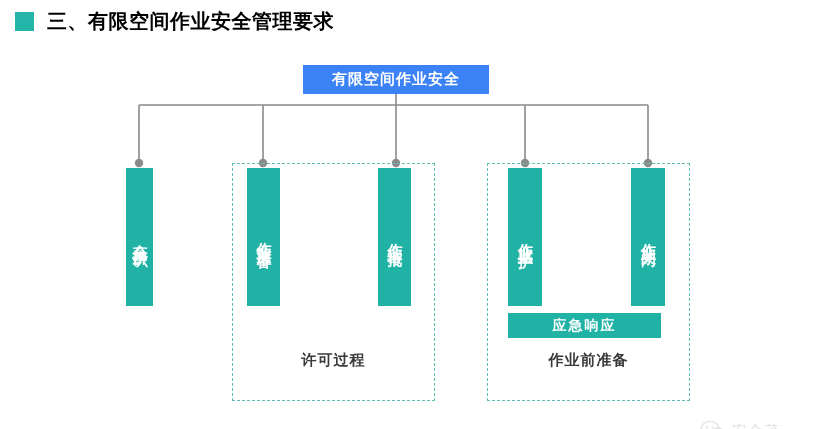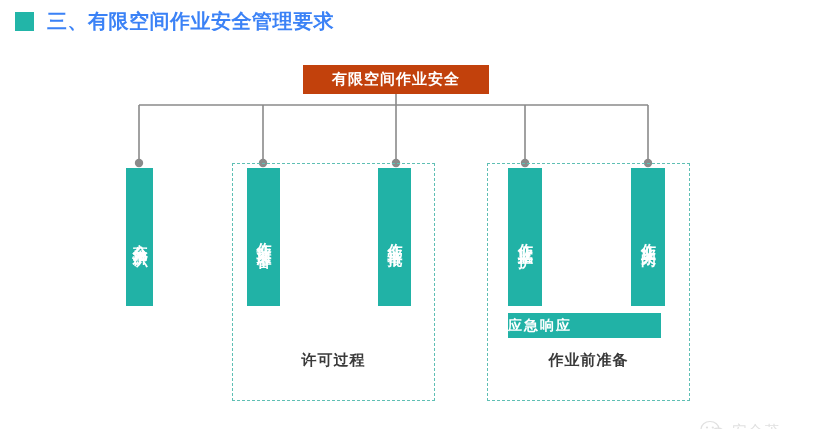--- a/index.html
+++ b/index.html
@@ -30,21 +30,21 @@
     width: 19px;
     height: 19px;
     background: #22b5a8;
     margin-left: 15px;
     margin-right: 13px;
     flex: 0 0 auto;
   }
   .header-title {
     font-size: 20px;
     font-weight: bold;
-    color: #3b82f6;
+    color: #000000;
     letter-spacing: 0.5px;
     white-space: nowrap;
   }
 
   
   .canvas {
     position: absolute;
     left: 0;
     top: 42px;
     width: 815px;
@@ -59,21 +59,21 @@
     pointer-events: none;
   }
 
   
   .root-node {
     position: absolute;
     left: 303px;
     top: 23px;
     width: 186px;
     height: 29px;
-    background: #c2410c;
+    background: #3b82f6;
     display: flex;
     align-items: center;
     justify-content: center;
     color: #ffffff;
     font-size: 15px;
     font-weight: bold;
     letter-spacing: 1px;
     box-sizing: border-box;
   }
 
@@ -137,21 +137,21 @@
   
   .hbar {
     position: absolute;
     left: 508px;
     top: 271px;
     width: 153px;
     height: 25px;
     background: #21b2a6;
     display: flex;
     align-items: center;
-    justify-content: flex-start;
+    justify-content: center;
     box-sizing: border-box;
   }
   .hbar-label {
     color: #ffffff;
     font-size: 14px;
     font-weight: bold;
     letter-spacing: 2px;
     white-space: nowrap;
   }
 

